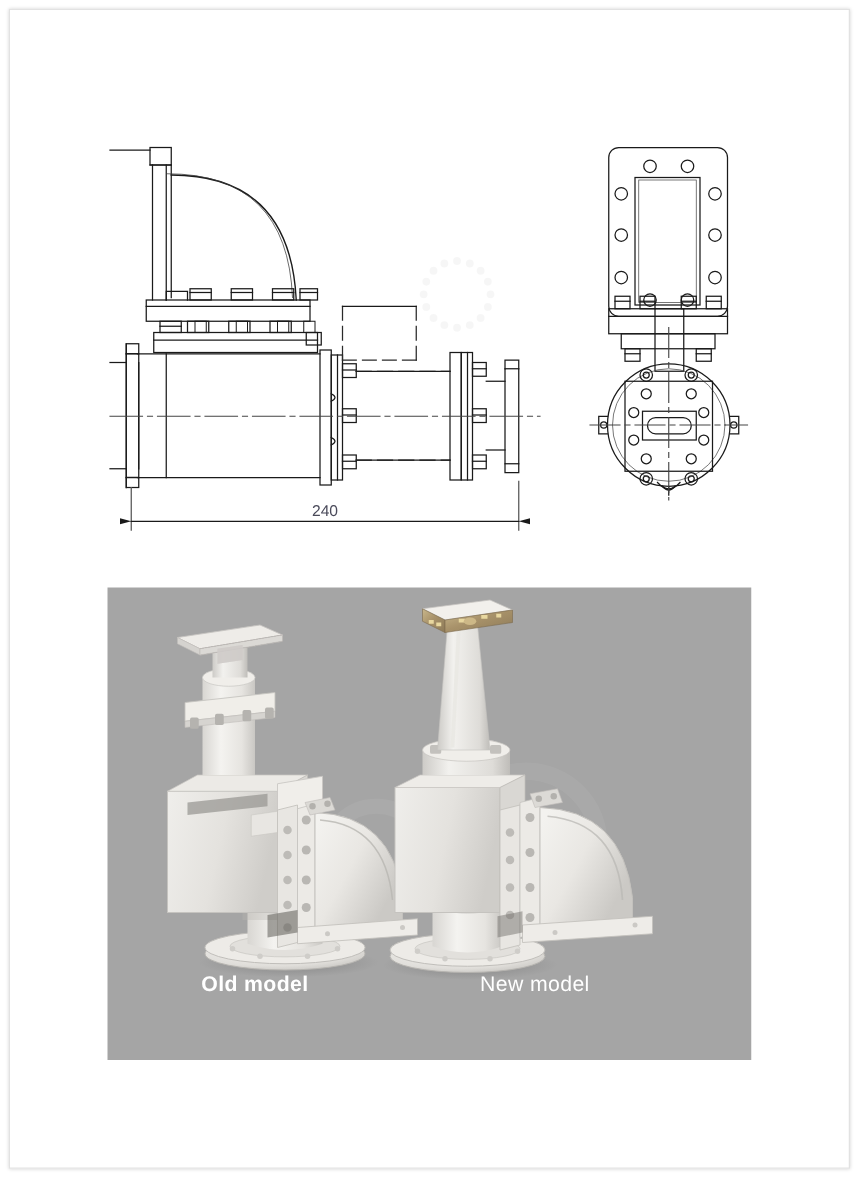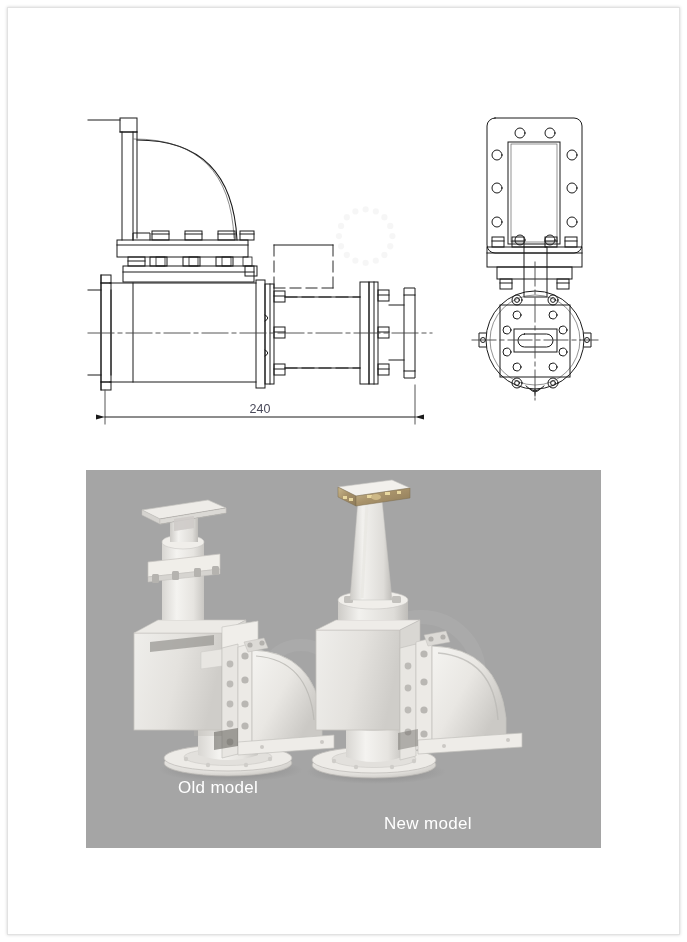--- a/index.html
+++ b/index.html
@@ -67,22 +67,22 @@
 
   .photo-label {
     position: absolute;
     color: #ffffff;
     font-family: "Liberation Sans", sans-serif;
     font-size: 17px;
     font-weight: 400;
     letter-spacing: 0.3px;
     white-space: nowrap;
   }
-  #label-old { left: 92px;  top: 308px; }
-  #label-new { left: 298px; top: 308px; margin-top: 36px; }
+  #label-old { left: 75px;  top: 308px; font-weight: bold; }
+  #label-new { left: 298px; top: 308px; }
 </style>
 </head>
 <body>
 
 <div id="page">
 
   <div id="page-frame"></div>
 
   <div id="drawing-block">
 

